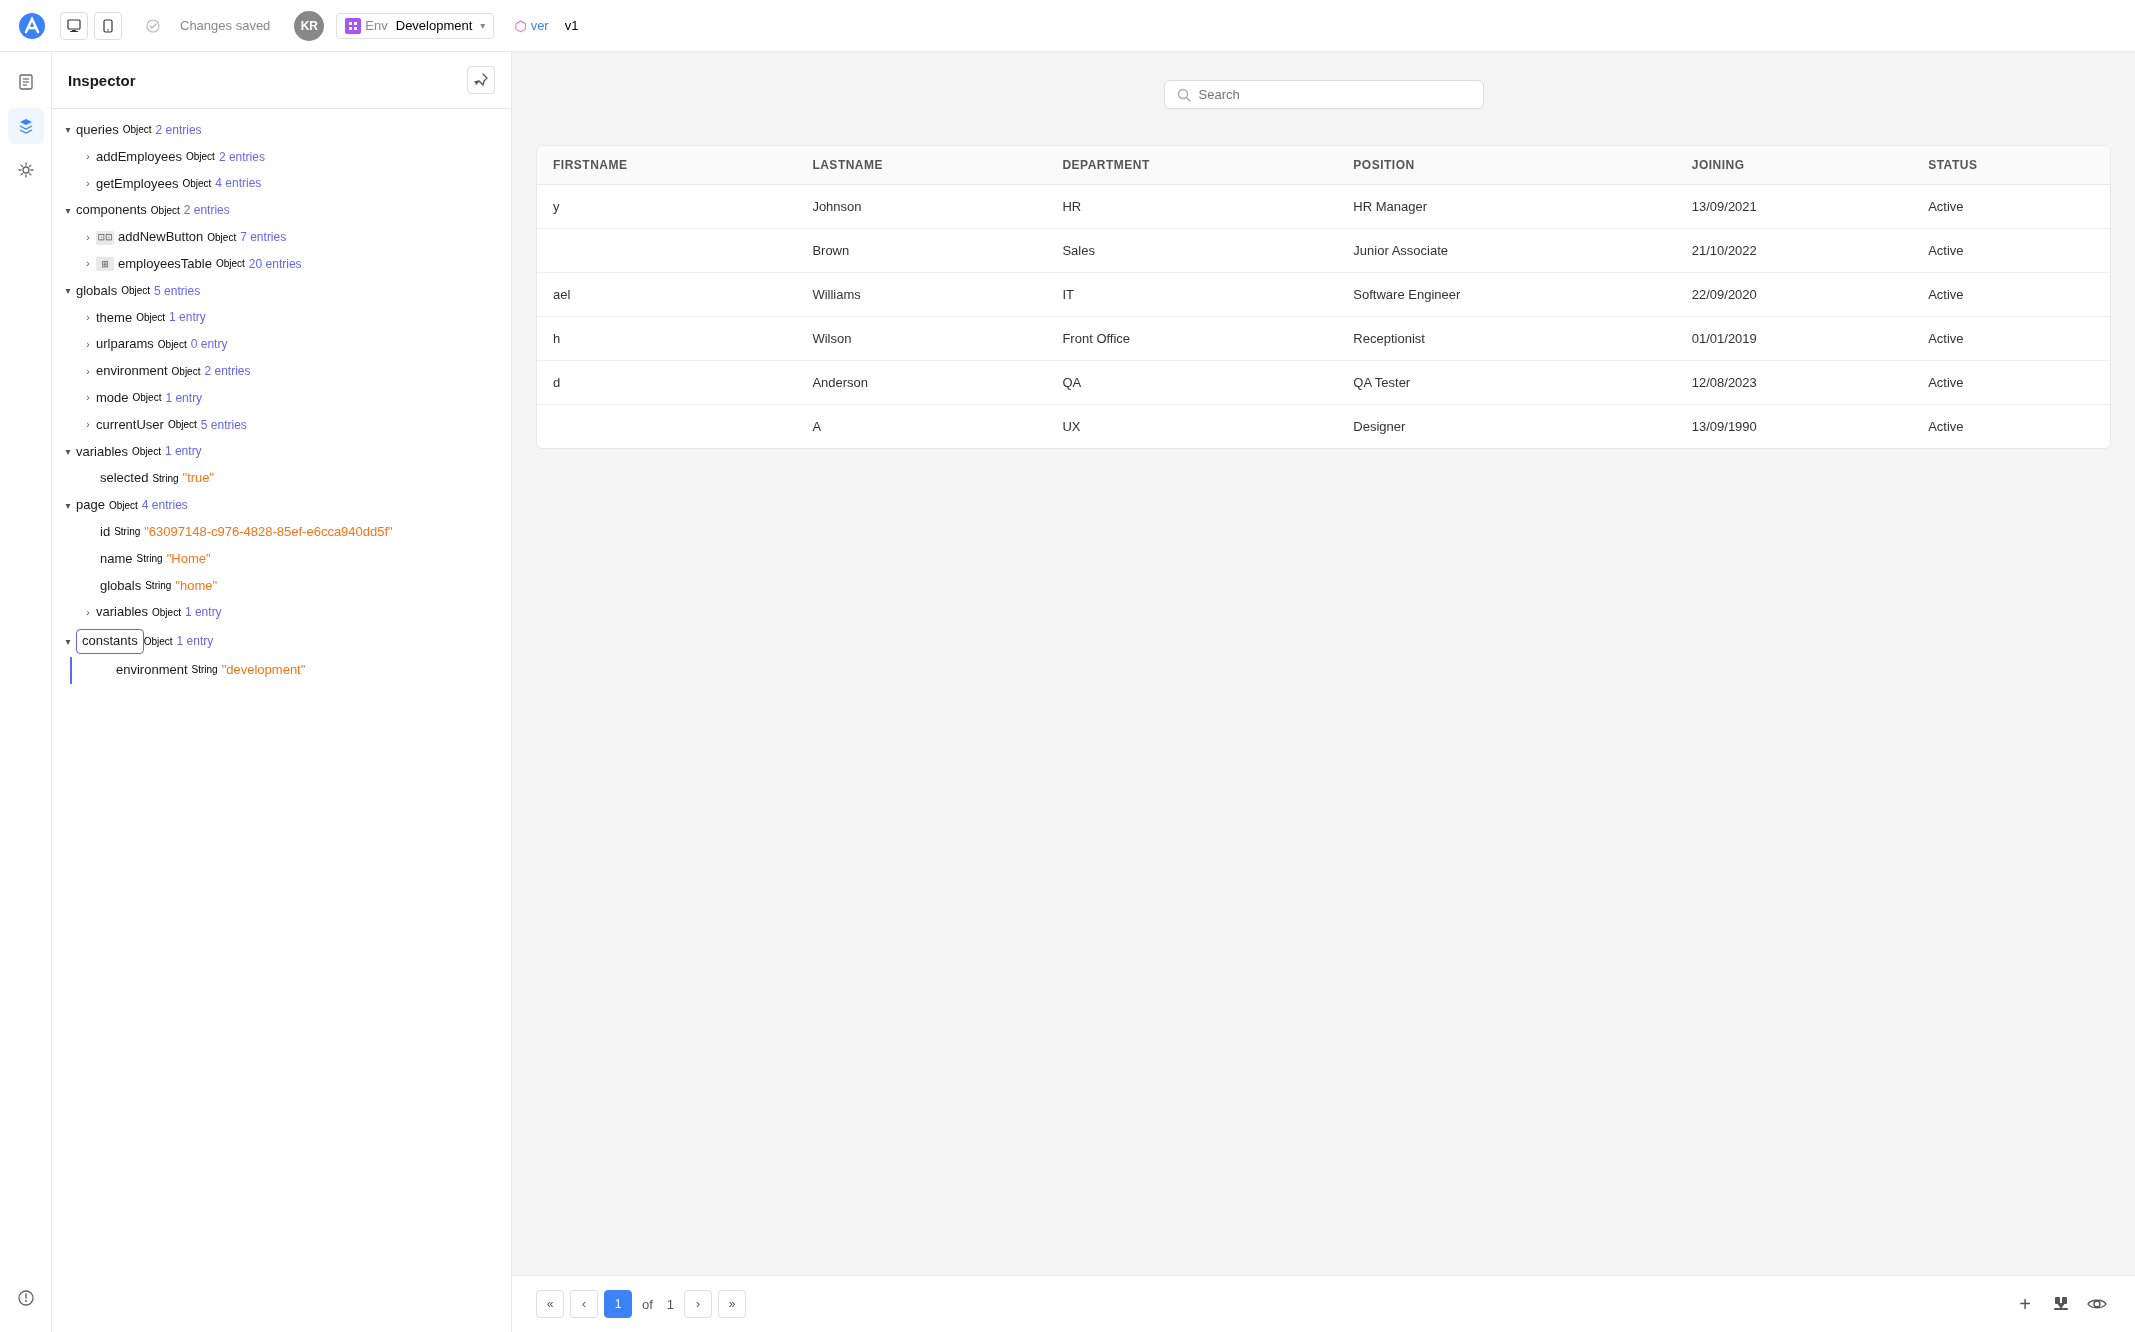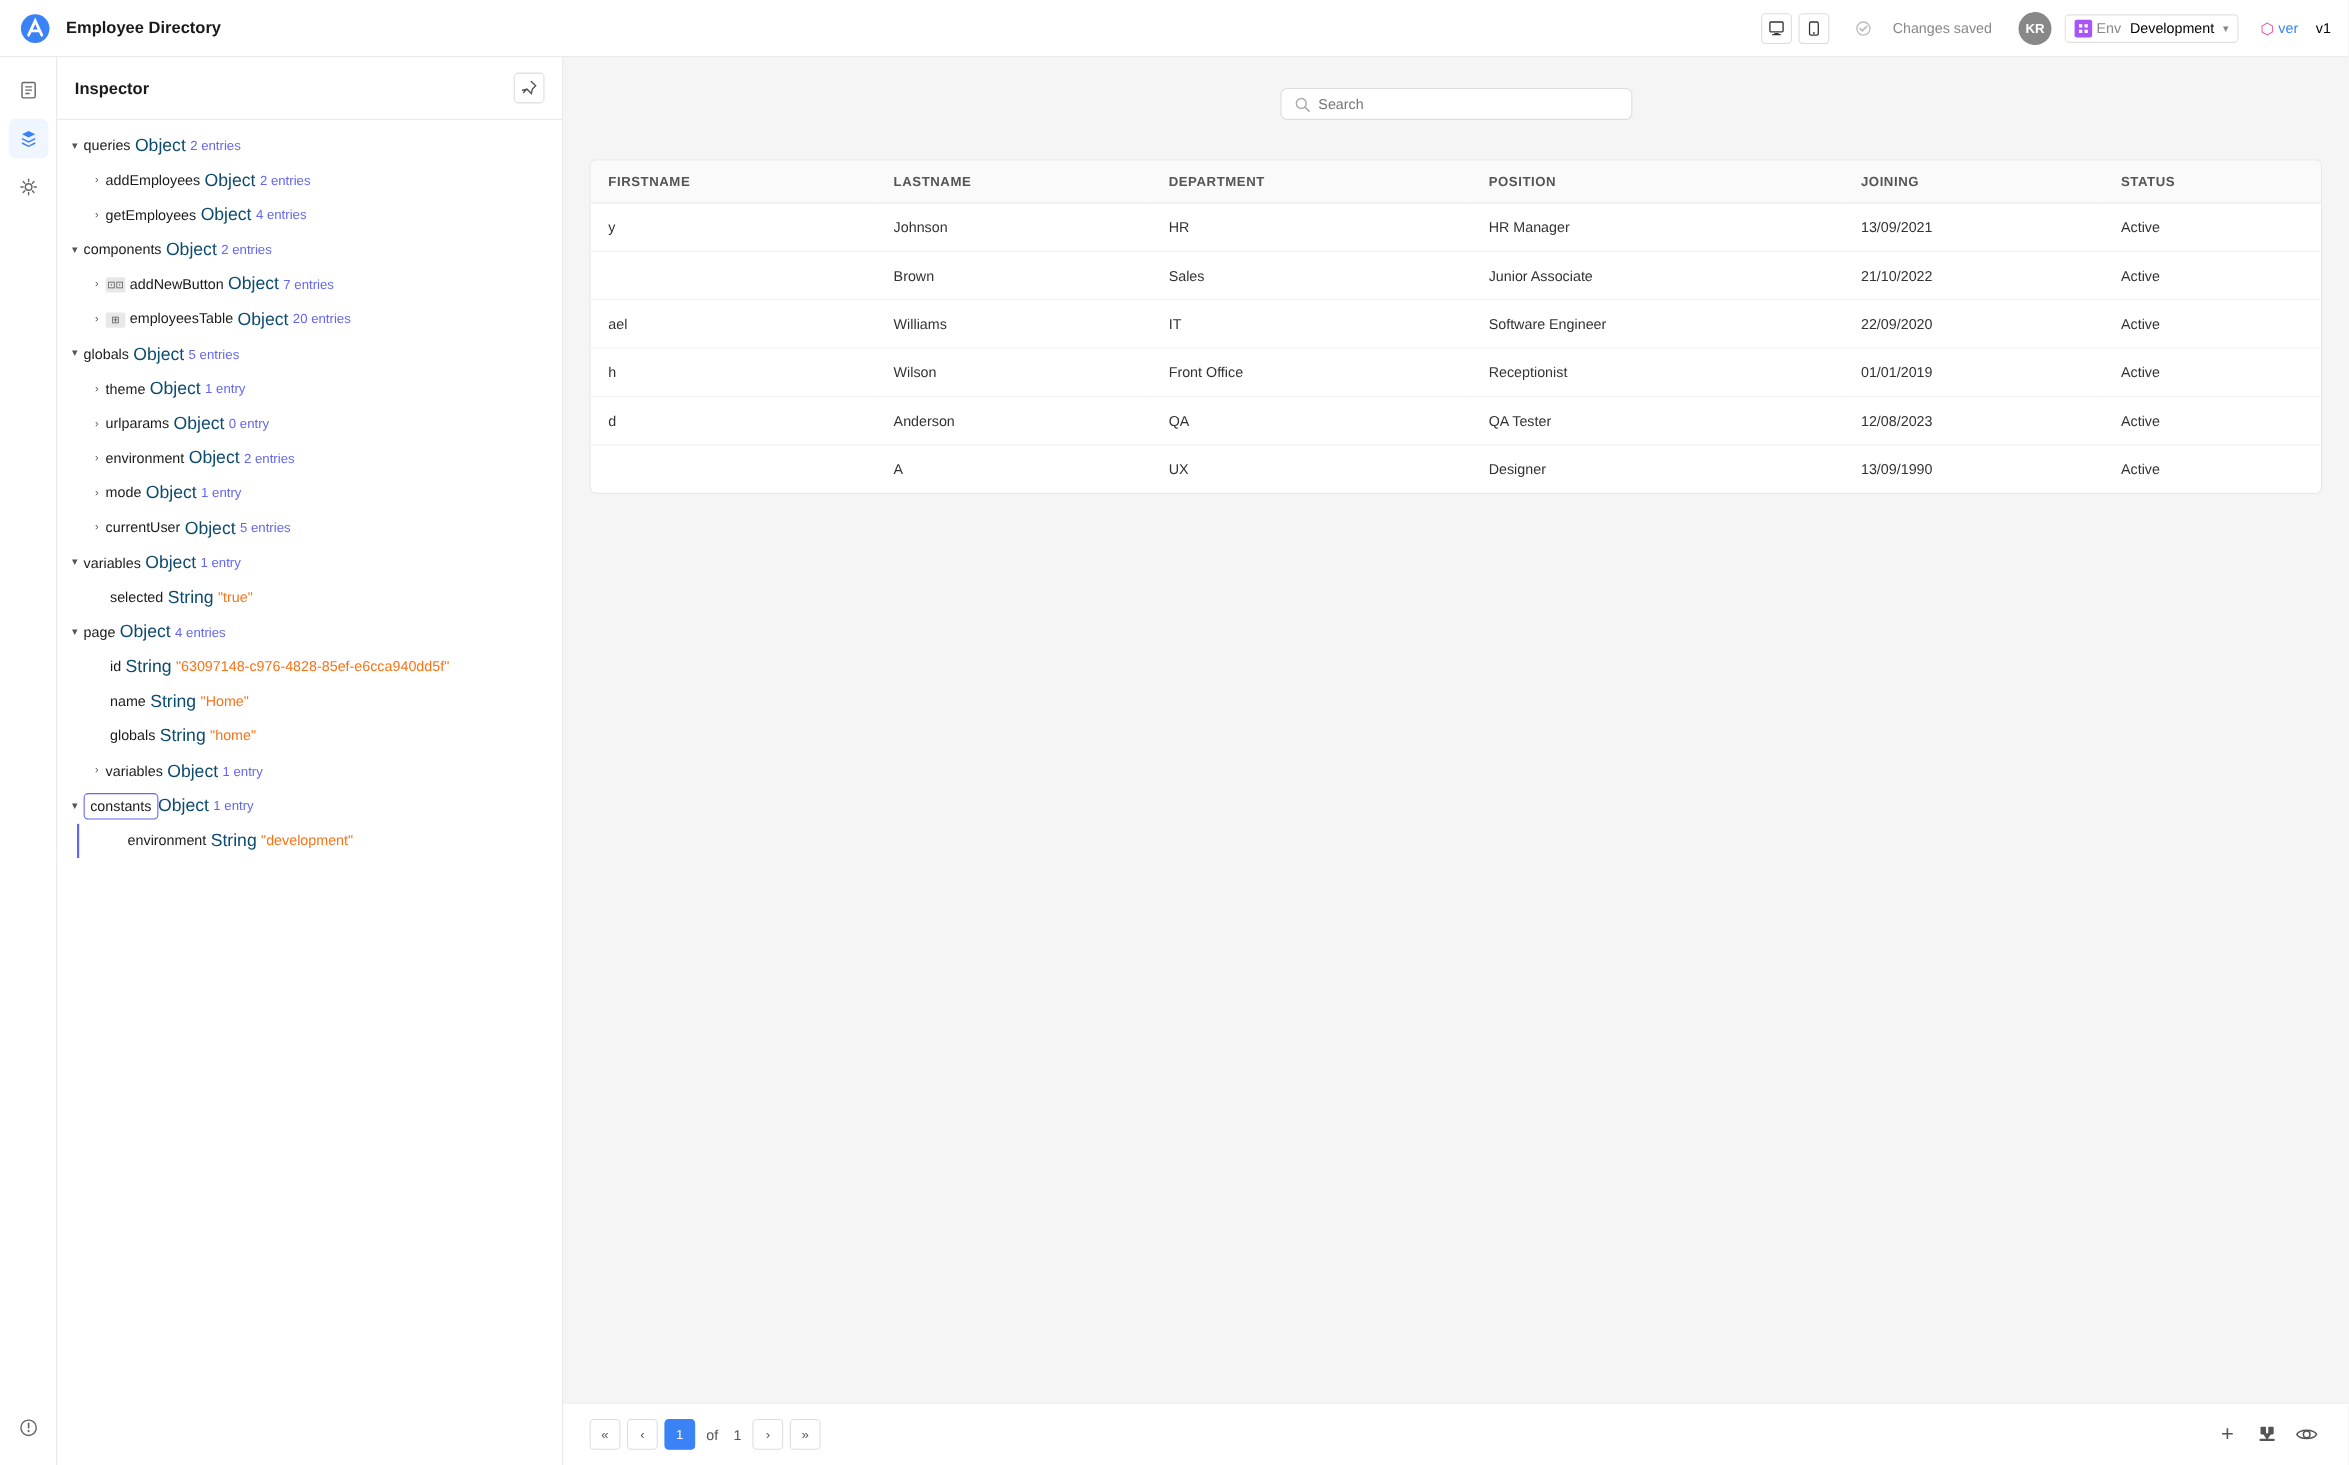--- a/index.html
+++ b/index.html
@@ -31,21 +31,21 @@
     .inspector-header { display: flex; align-items: center; justify-content: space-between; padding: 14px 16px; border-bottom: 1px solid #e8e8e8; }
     .inspector-title { font-size: 15px; font-weight: 600; color: #1a1a1a; }
     .inspector-pin { width: 28px; height: 28px; border: 1px solid #ddd; border-radius: 4px; background: #fff; display: flex; align-items: center; justify-content: center; cursor: pointer; }
     .inspector-body { flex: 1; overflow-y: auto; padding: 8px 0; }
 
     
     .tree-item { display: flex; align-items: center; padding: 3px 8px; font-size: 13px; line-height: 1.6; }
     .tree-toggle { width: 16px; height: 16px; display: flex; align-items: center; justify-content: center; cursor: pointer; flex-shrink: 0; color: #555; font-size: 10px; }
     .tree-indent { width: 20px; flex-shrink: 0; }
     .tree-key { color: #1a1a1a; font-weight: 500; margin-right: 4px; }
-    .tree-type { color: #0c4a6e; font-size: 16px; margin-right: 4px; }
+    .tree-type { color: #000000; font-size: 10px; margin-right: 4px; }
     .tree-meta { color: #6366f1; font-size: 12px; }
     .tree-value-string { color: #f97316; }
     .tree-highlighted { border: 1.5px solid #6366f1; border-radius: 4px; padding: 1px 5px; color: #1a1a1a; font-weight: 500; }
 
     
     .content { flex: 1; display: flex; flex-direction: column; overflow: hidden; }
     .content-body { flex: 1; overflow: auto; padding: 16px 24px; }
 
     
     .search-bar { display: flex; align-items: center; gap: 8px; border: 1px solid #ddd; border-radius: 6px; padding: 6px 12px; background: #fff; width: 320px; margin: 12px auto 20px auto; }
@@ -69,21 +69,20 @@
 </head>
 <body>
 
 <div class="topbar">
   <div class="topbar-logo">
     <svg width="28" height="28" viewBox="0 0 28 28" fill="none">
       <circle cx="14" cy="14" r="13" fill="#3b82f6"></circle>
       <path d="M8 20 L14 7 L20 20 M10 16 h8" stroke="white" stroke-width="2.5" fill="none" stroke-linecap="round"></path>
     </svg>
   </div>
-  <div class="topbar-title">Employee Directory</div>
   <div class="topbar-icons">
     <div class="topbar-icon-btn">
       <svg width="14" height="14" viewBox="0 0 14 14" fill="#333">
           <rect x="1" y="1" width="12" height="9" rx="1" stroke="#333" stroke-width="1.2" fill="none"></rect>
           <rect x="5" y="11" width="4" height="1.5" rx="0.5" fill="#333"></rect>
           <rect x="3" y="12" width="8" height="1" rx="0.5" fill="#333"></rect>
         </svg>
     </div>
     <div class="topbar-icon-btn">
       <svg width="10" height="14" viewBox="0 0 10 14" fill="none">

